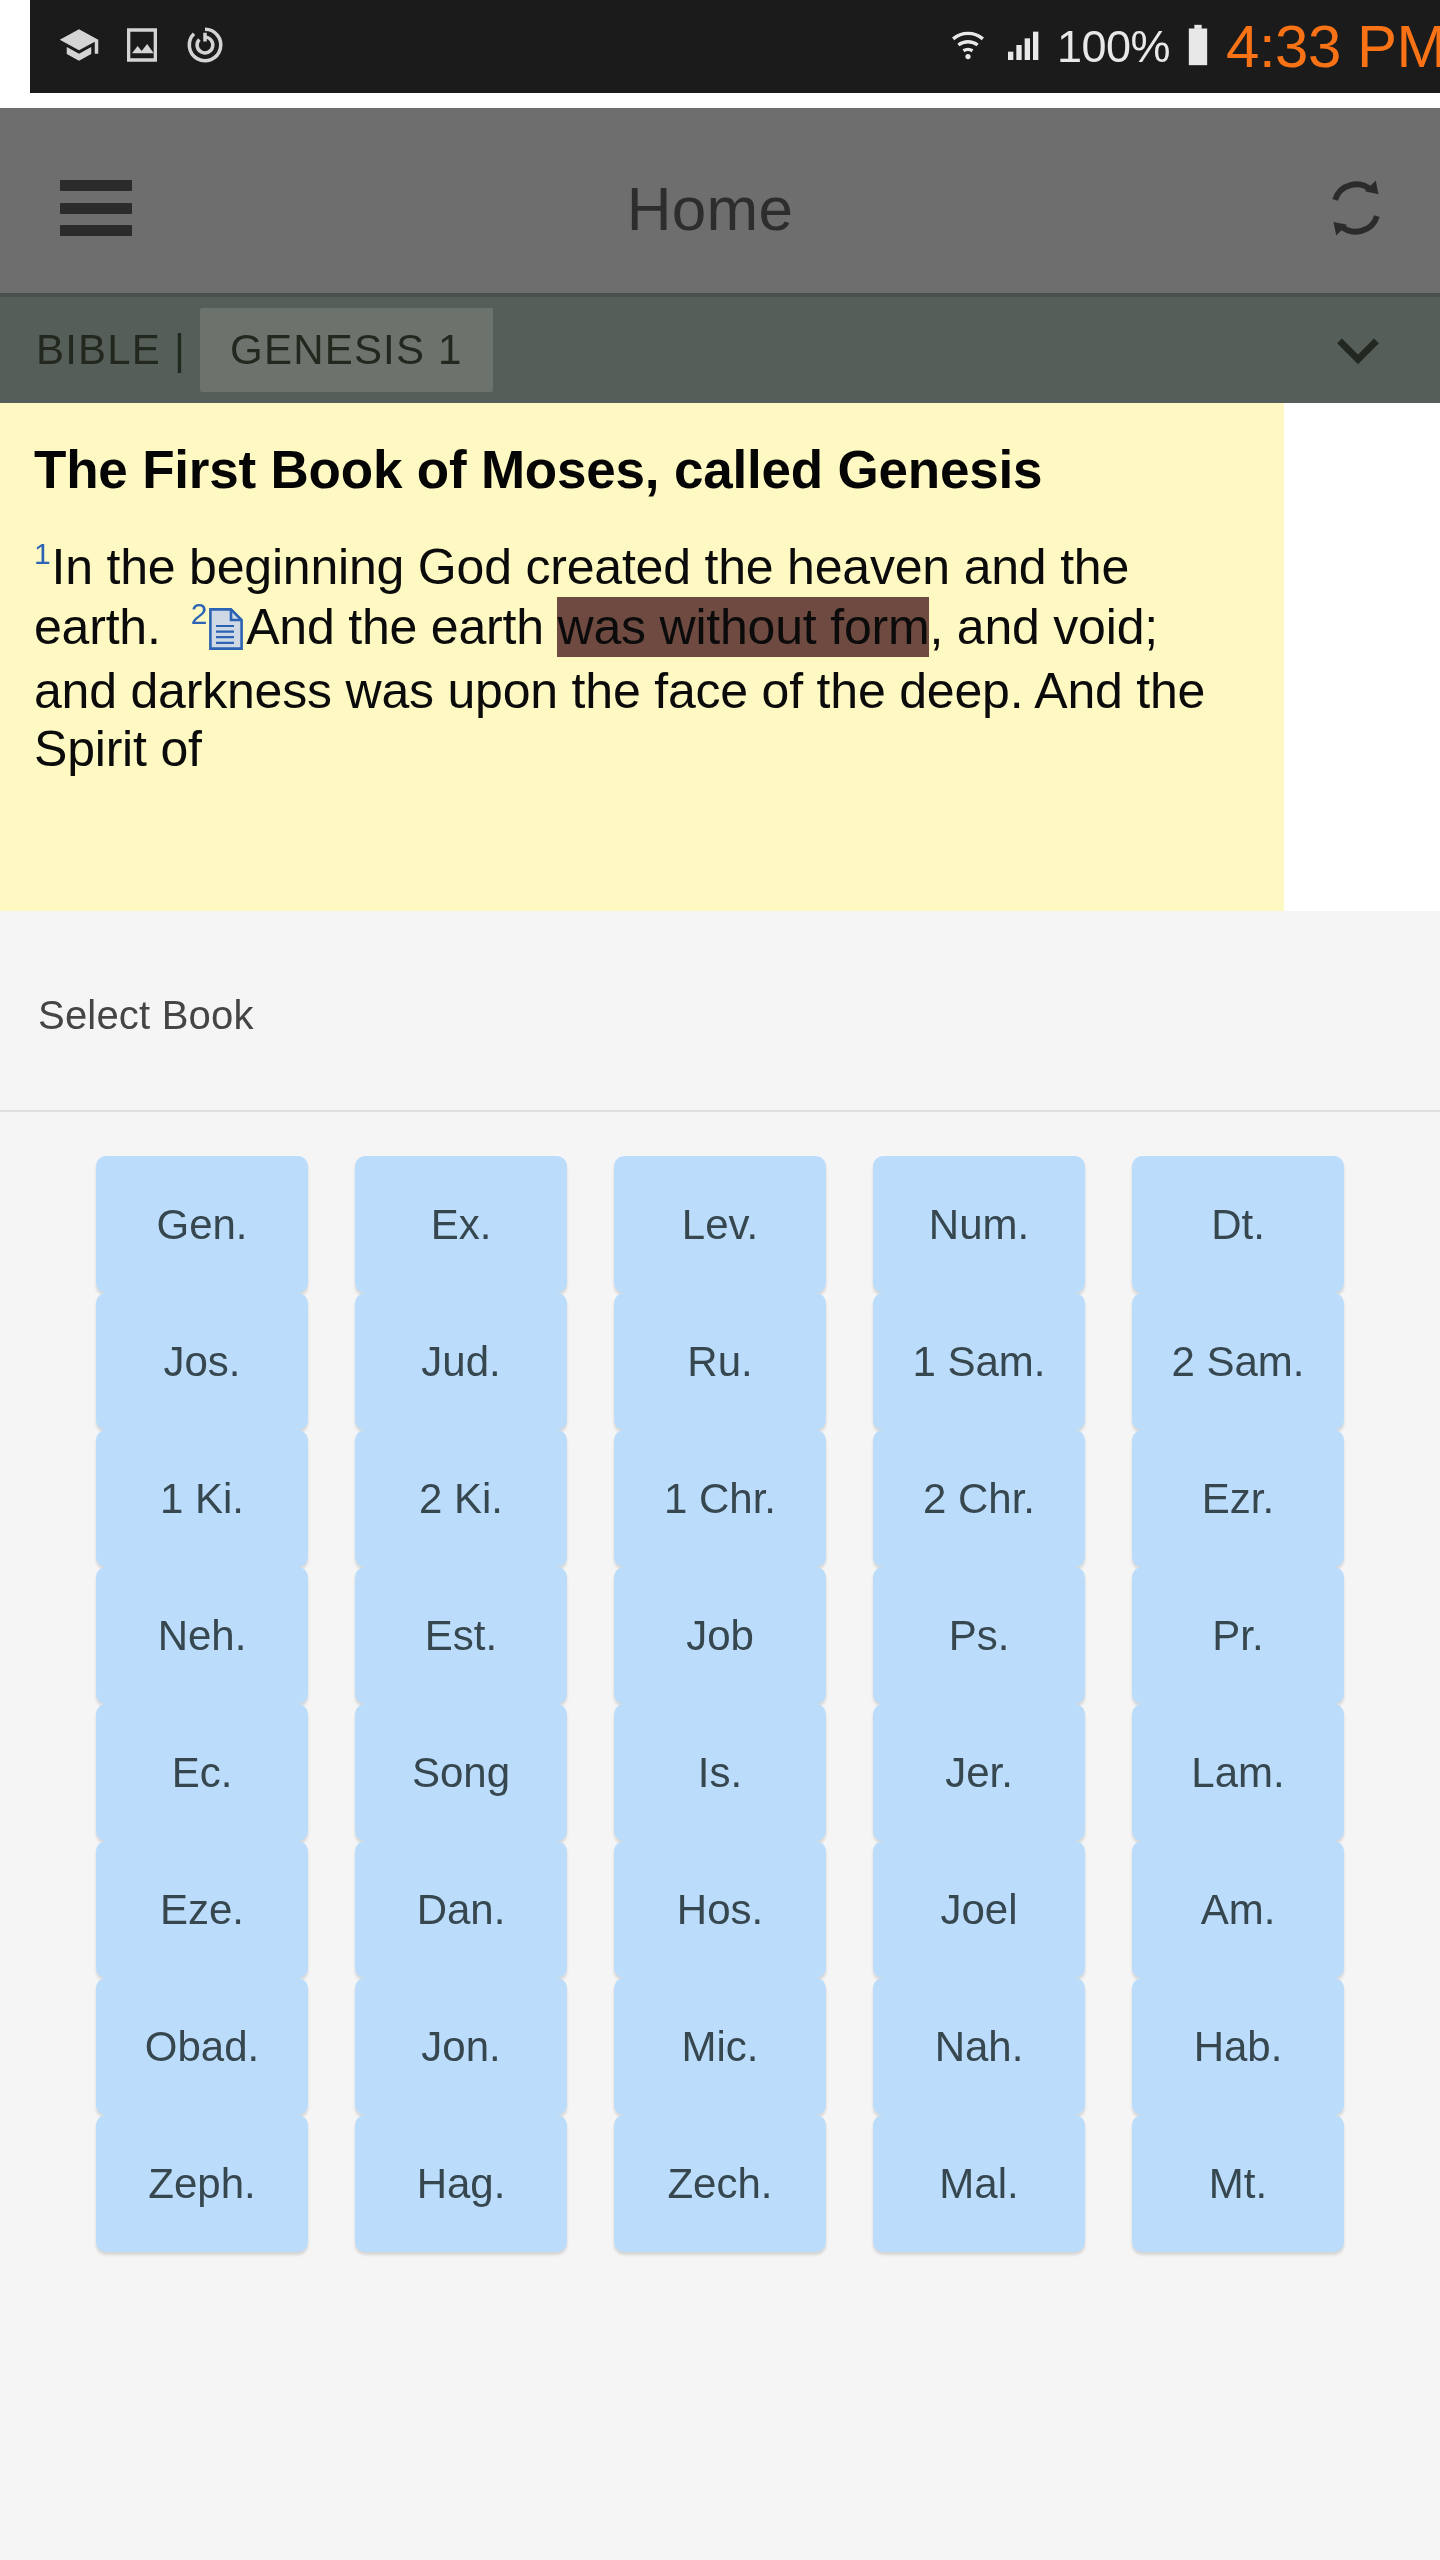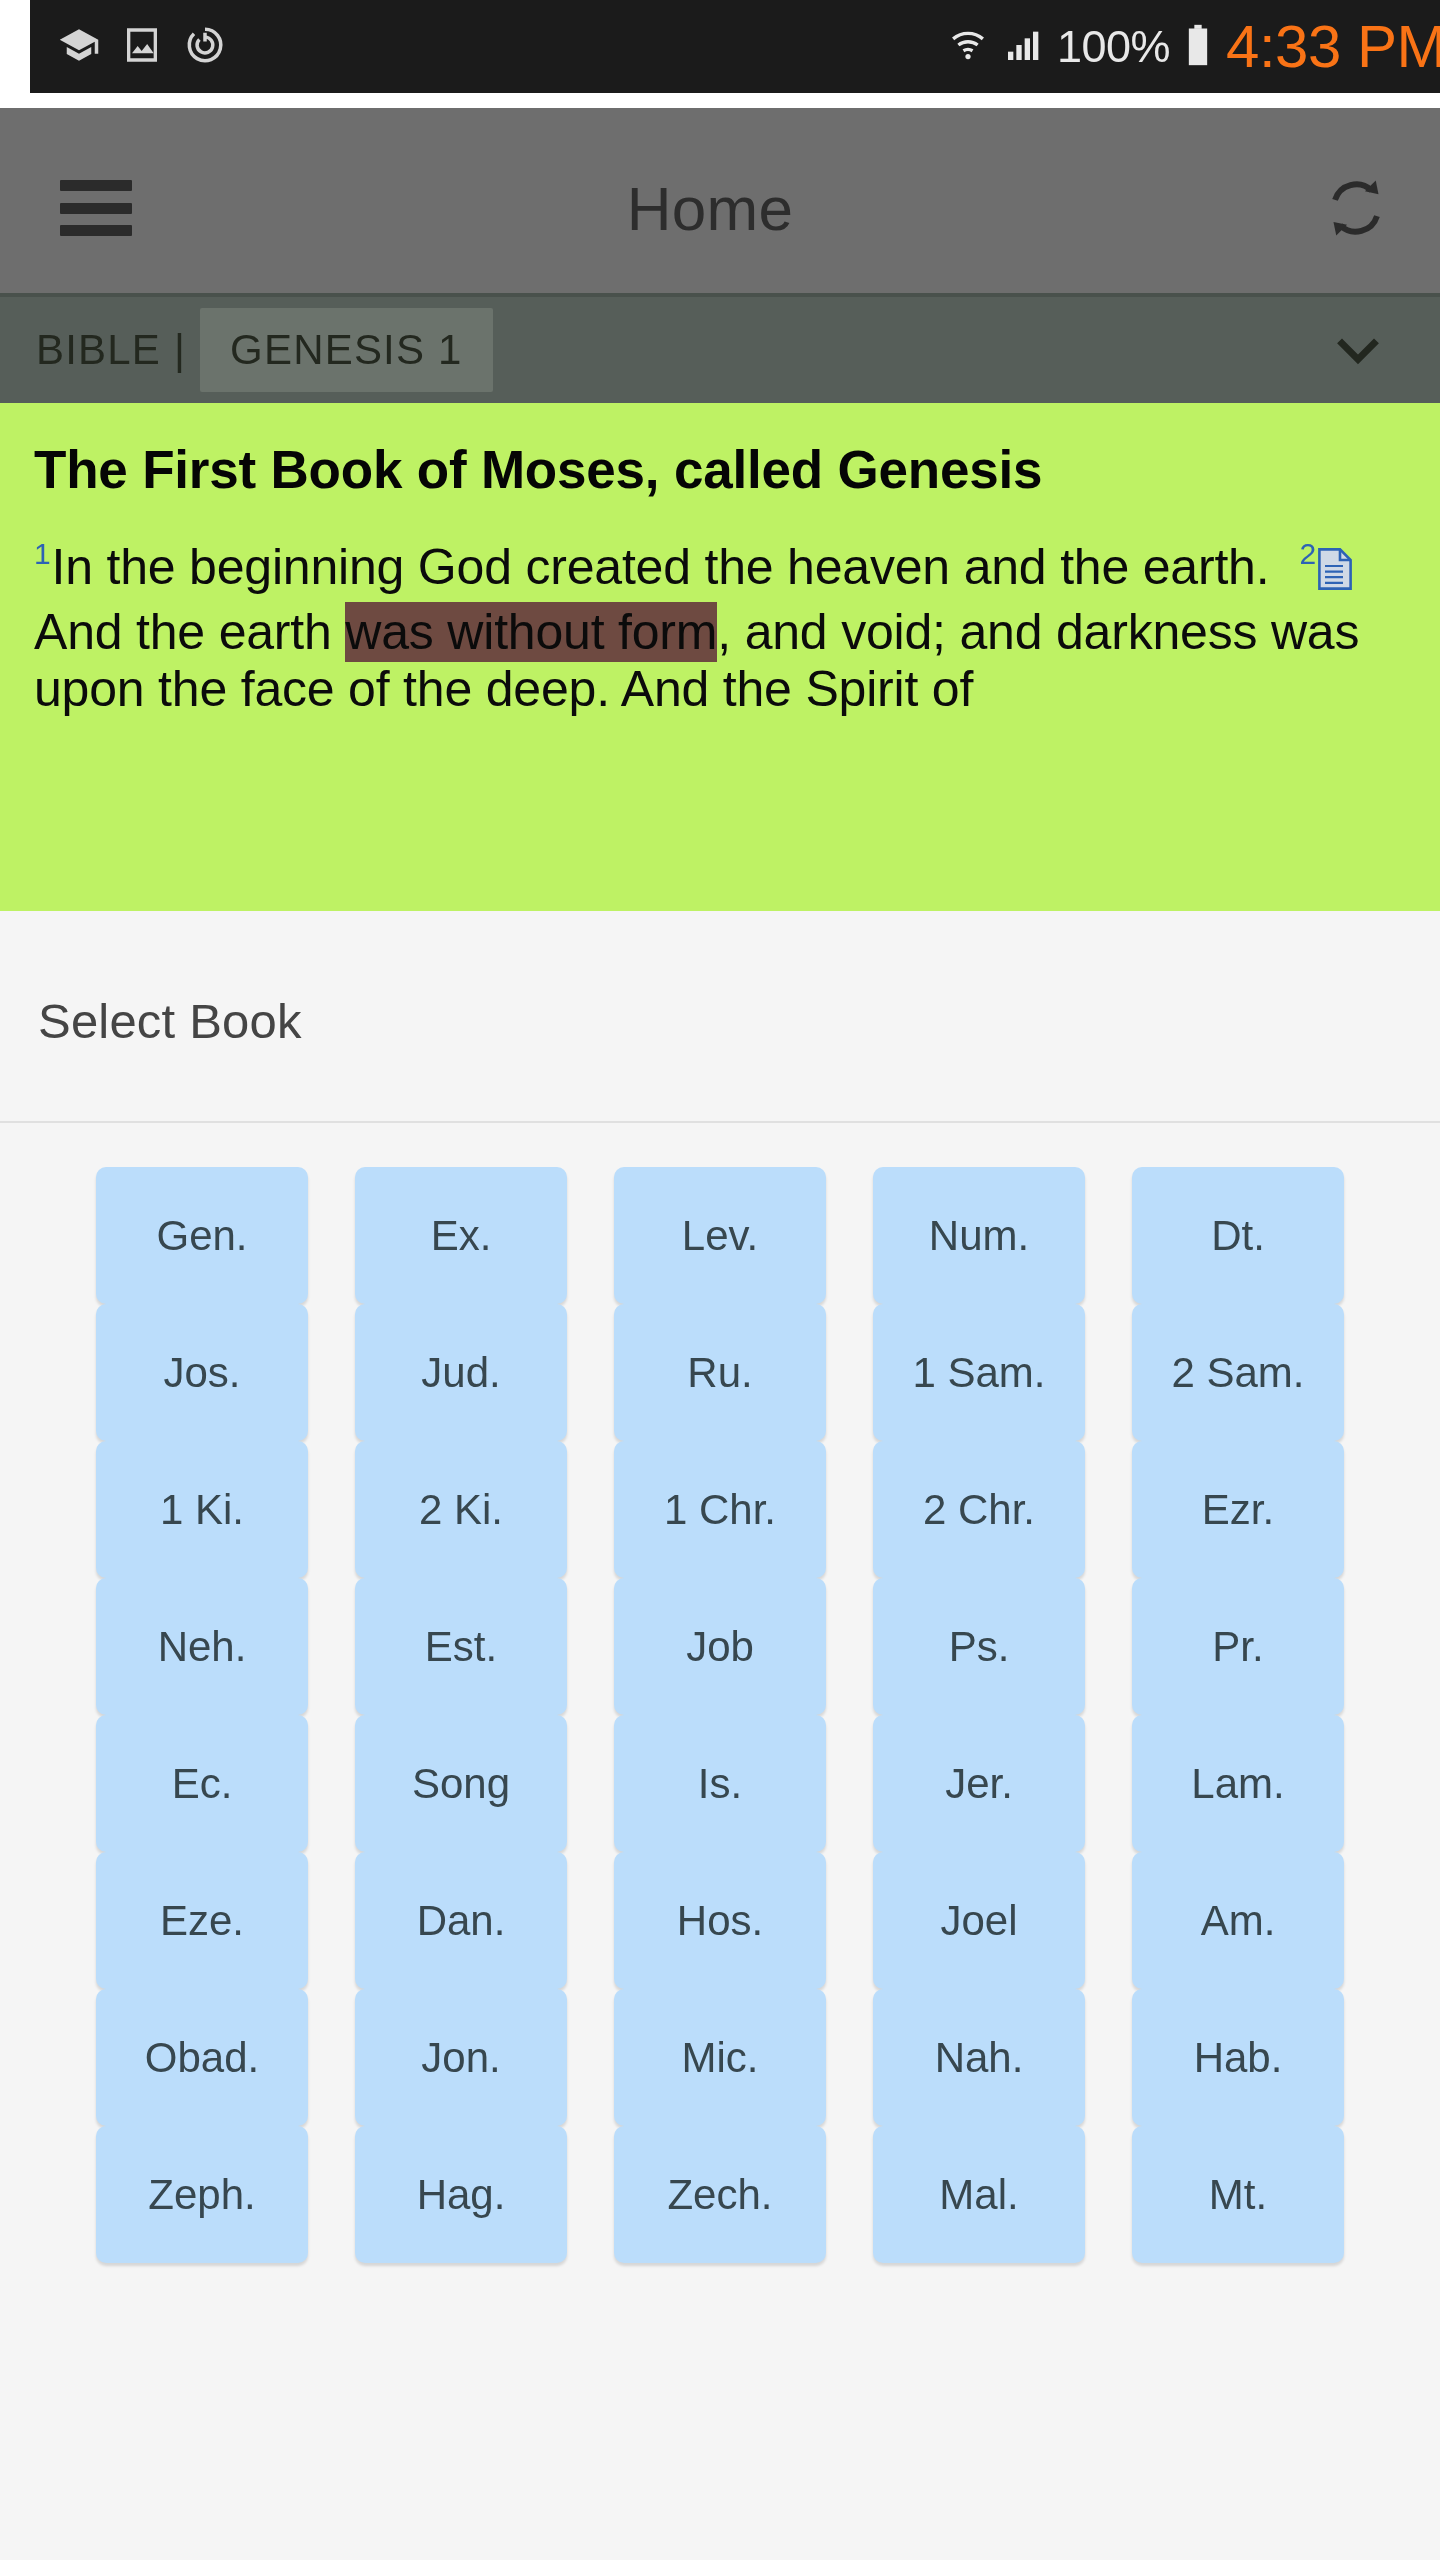--- a/index.html
+++ b/index.html
@@ -133,23 +133,23 @@
     height: 72px;
     display: flex;
     align-items: center;
     justify-content: center;
   }
 
   
   #scripture {
     position: absolute;
     top: 403px; left: 0;
-    width: 1440px;
+    width: 1284px;
     height: 508px;
-    background: #bef264;
+    background: #fef9c3;
     box-sizing: border-box;
     padding: 38px 34px 0 34px;
     overflow: hidden;
   }
   #book-heading {
     font-size: 53px;
     font-weight: bold;
     color: #050505;
     letter-spacing: -0.2px;
     margin: 0 0 38px 0;
@@ -182,21 +182,21 @@
   
   #sheet {
     position: absolute;
     top: 911px; left: 0;
     width: 1440px;
     height: 1649px;
     background: #f5f5f5;
     box-sizing: border-box;
   }
   #sheet-title {
-    font-size: 49px;
+    font-size: 40px;
     color: #454545;
     padding: 82px 0 0 38px;
     letter-spacing: 0.2px;
   }
   #sheet-divider {
     margin-top: 72px;
     height: 2px;
     background: #e0e0e0;
     width: 100%;
   }

